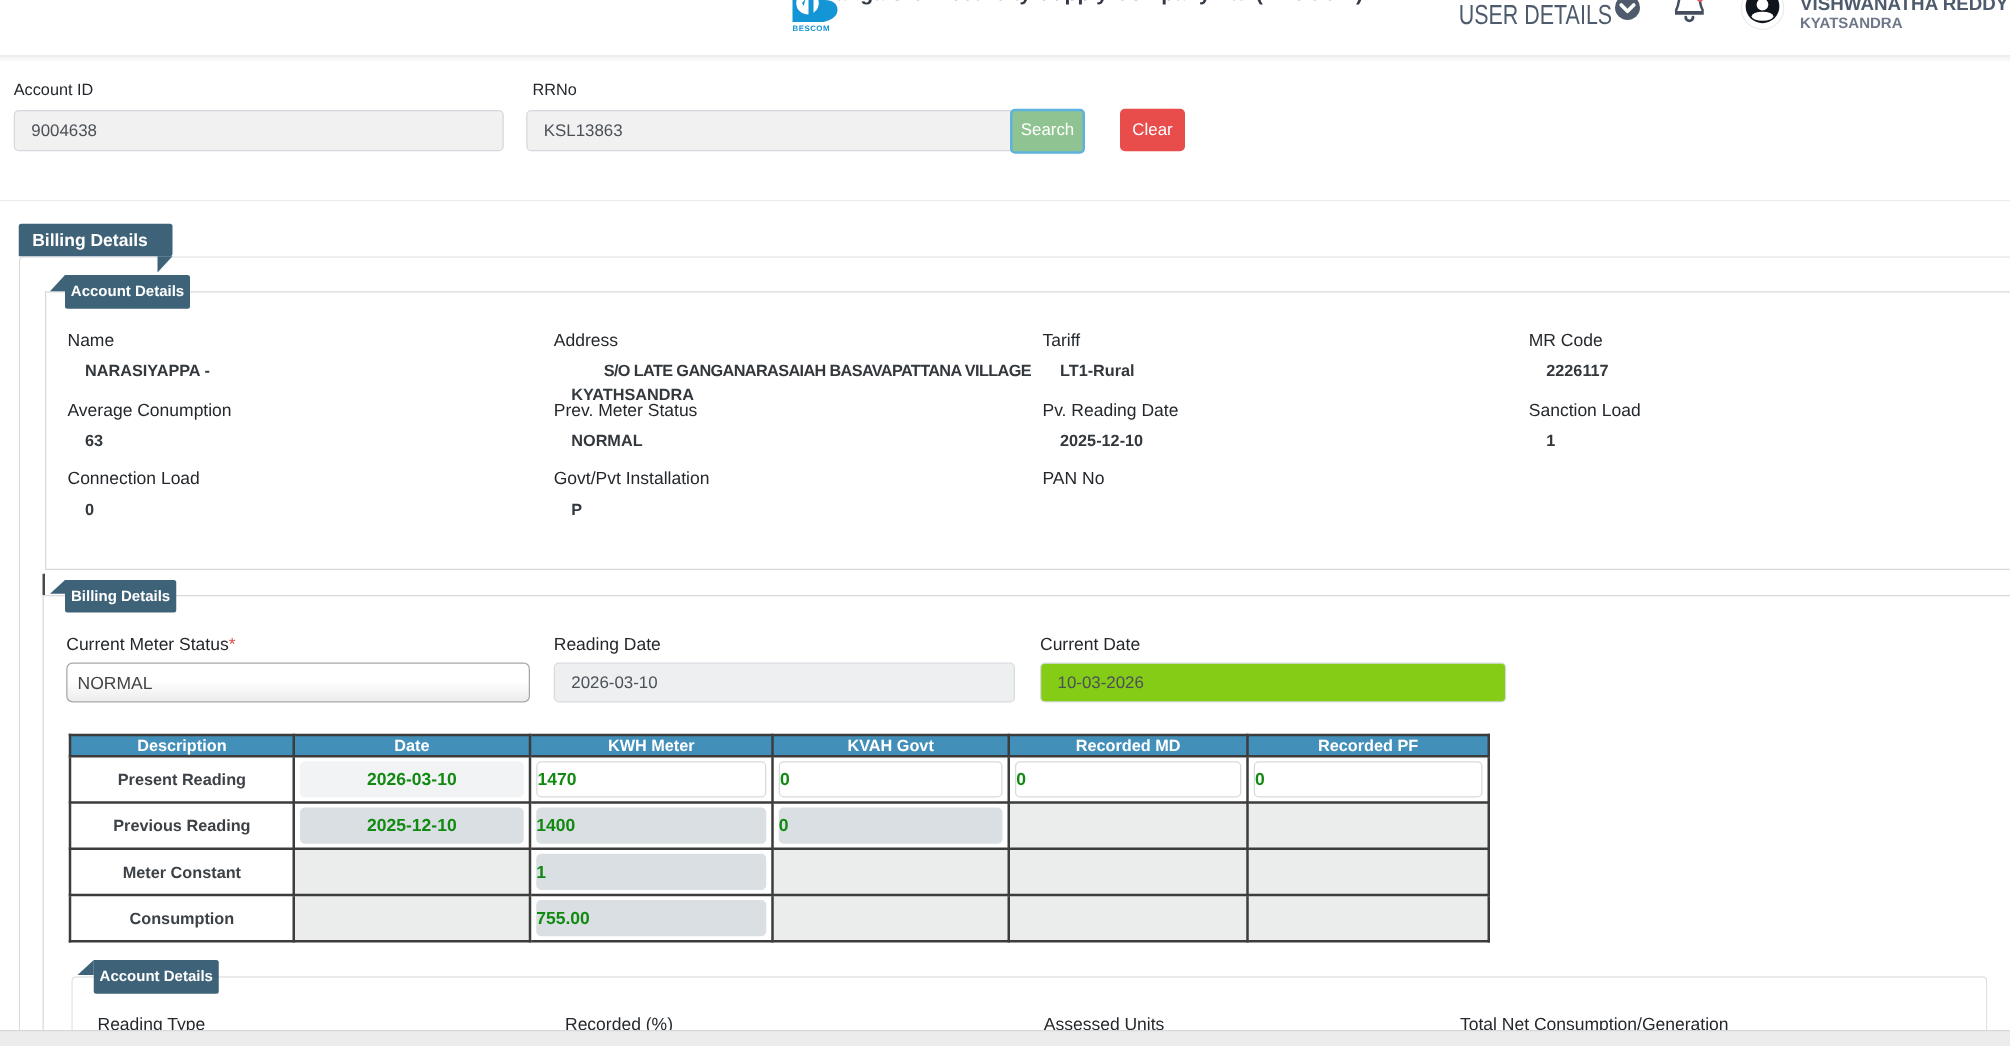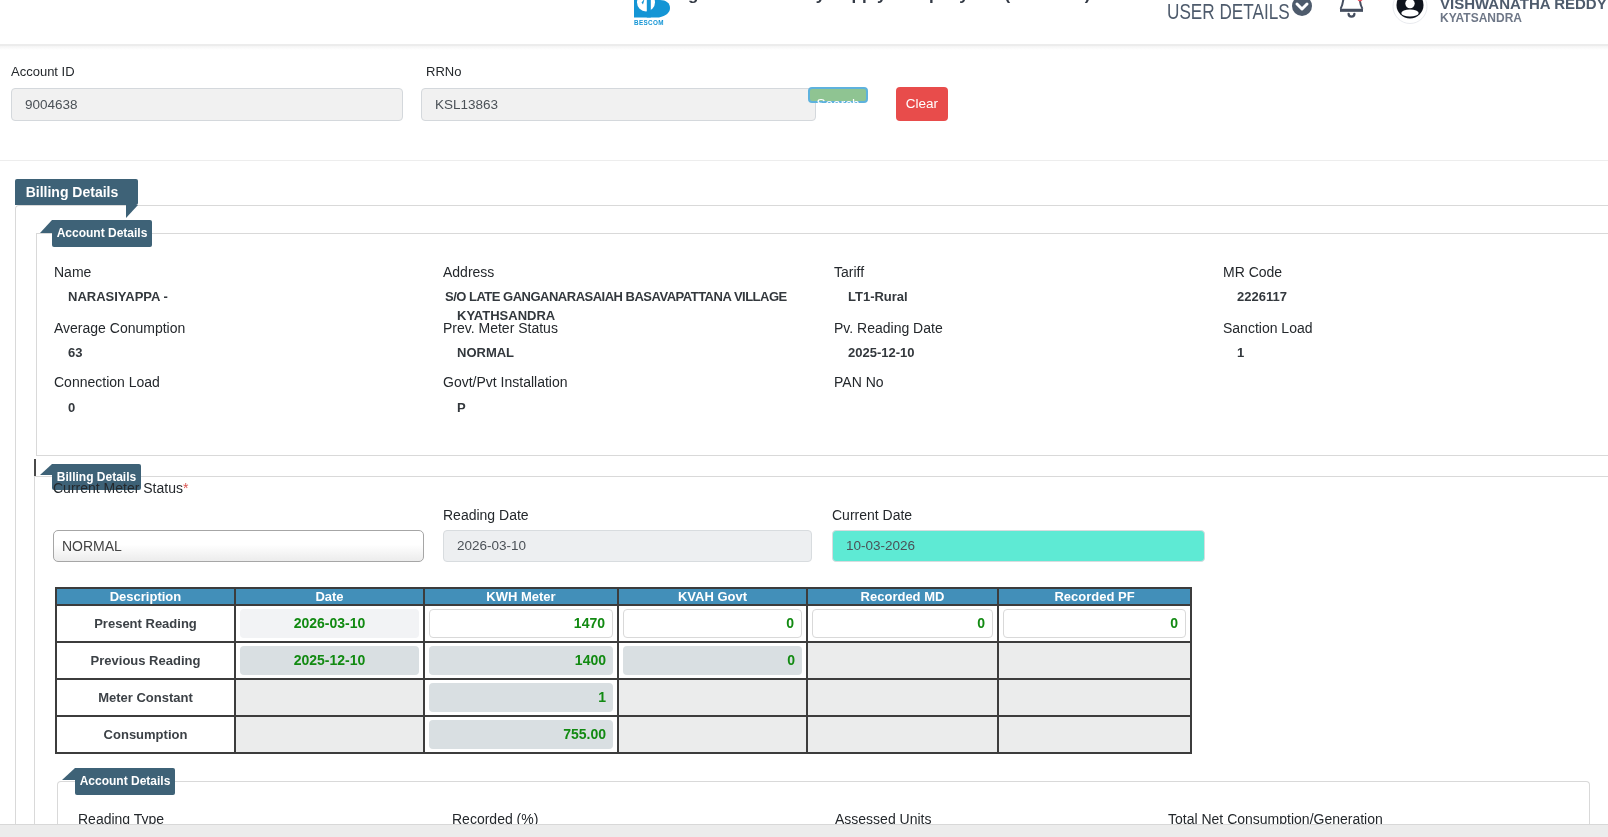--- a/index.html
+++ b/index.html
@@ -12,21 +12,21 @@
 #hdrshadow { left:0; top:45.5px; width:1608px; height:4px; background:linear-gradient(#f4f4f4,#ffffff); }
 #title { left:656px; top:-15px; font-size:17px; font-weight:bold; color:#333a45; white-space:nowrap; }
 #userdet { left:1167px; top:-1px; font-size:22px; color:#4e5b6c; white-space:nowrap; transform:scaleX(0.78); transform-origin:0 0; }
 #vname { left:1440px; top:-5px; font-size:15px; font-weight:bold; color:#4e5b6c; white-space:nowrap; }
 #kyat { left:1440px; top:11px; font-size:12px; font-weight:bold; color:#6e7787; }
 
 #band { left:0; top:50px; width:1608px; height:111px; background:#fff; border-bottom:1px solid #ededed; }
 .lbl { font-size:13px; color:#24282c; white-space:nowrap; }
 .inp { height:33px; background:#f1f1f1; border:1px solid #d4d8dc; border-radius:4px;
   font-size:13.5px; color:#4b5157; line-height:31px; padding-left:13px; }
-#btnSearch { left:808px; top:87px; width:60px; height:16px; background:#8fc492; border:2px solid #5eb2dd;
+#btnSearch { left:808px; top:87px; width:60px; height:36px; background:#8fc492; border:2px solid #5eb2dd;
   border-radius:4px; color:#fff; font-size:13.5px; text-align:center; line-height:30px; }
 #btnClear { left:896px; top:87px; width:52px; height:34px; background:#e84c4b; border:none;
   border-radius:4px; color:#fff; font-size:13.5px; text-align:center; line-height:34px; }
 
 .panel { border:1px solid #d9d9d9; }
 #p1 { left:15px; top:205px; width:1600px; height:640px; border-right:none; border-bottom:none; border-radius:4px 0 0 0; }
 #p2 { left:36px; top:233px; width:1580px; height:223px; border-right:none; }
 #p3 { left:34px; top:476px; width:1582px; height:360px; border-right:none; border-bottom:none; }
 #p4 { left:57px; top:781px; width:1533px; height:60px; border-bottom:none; border-radius:4px 4px 0 0; }
 #caret3 { left:34px; top:459px; width:2px; height:17px; background:#4a4a4a; }
@@ -38,21 +38,21 @@
 .fval { font-size:13px; font-weight:bold; color:#33383d; white-space:nowrap;padding-left:12px; }
 
 #tbl { left:55px; top:587px; }
 table { border-collapse:collapse; table-layout:fixed; }
 th, td { border:2px solid #3c3c3c; padding:0; }
 th { background:#428fb9; color:#fff; font-size:13px; font-weight:bold; height:15px; text-align:center; }
 td { height:37px; background:#fff; }
 .desc { font-size:13px; font-weight:bold; color:#3c4146; text-align:center; }
 .ibox { margin:3px 4px; height:29px; border-radius:4px; font-size:14px; font-weight:bold; color:#128a12; line-height:29px; }
 .ibox.ctr { text-align:center; }
-.ibox.rt { text-align:right; padding-right:7px; }
+.ibox.rt { text-align:left; padding-right:7px; }
 .bg-lt { background:#f2f3f5; }
 .bg-wh { background:#fff; border:1px solid #d9d9d9; line-height:27px; }
 .bg-gy { background:#d9dfe2; }
 td.em { background:#ebecec; }
 
 #bband { left:0; top:824px; width:1608px; height:13px; background:#ececec; border-top:1px solid #d8d8d8; }
 </style>
 </head>
 <body>
 <div id="page">
@@ -122,42 +122,42 @@
   <div class="fold-l" style="left:62px; top:768px; border-width:0 0 12px 13px; border-color:transparent transparent #3e6277 transparent;"></div>
   <div class="ribbon" style="left:75px; top:768px; width:100px; height:27px; font-size:12px; line-height:27px; white-space:nowrap; border-radius:0 2px 2px 2px;">Account Details</div>
 
   <div class="abs flbl" style="left:54px; top:264px;">Name</div>
   <div class="abs fval" style="left:56px; top:289px;">NARASIYAPPA -</div>
   <div class="abs flbl" style="left:54px; top:320px;">Average Conumption</div>
   <div class="abs fval" style="left:56px; top:345px;">63</div>
   <div class="abs flbl" style="left:54px; top:374px;">Connection Load</div>
   <div class="abs fval" style="left:56px; top:400px;">0</div>
   <div class="abs flbl" style="left:443px; top:264px;">Address</div>
-  <div class="abs fval" style="left:433px; top:289px; letter-spacing:-0.5px;">S/O LATE GANGANARASAIAH BASAVAPATTANA VILLAGE</div>
+  <div class="abs fval" style="left:471px; top:289px; letter-spacing:-0.5px;">S/O LATE GANGANARASAIAH BASAVAPATTANA VILLAGE</div>
   <div class="abs fval" style="left:445px; top:308px;">KYATHSANDRA</div>
   <div class="abs flbl" style="left:443px; top:320px;">Prev. Meter Status</div>
   <div class="abs fval" style="left:445px; top:345px;">NORMAL</div>
   <div class="abs flbl" style="left:443px; top:374px;">Govt/Pvt Installation</div>
   <div class="abs fval" style="left:445px; top:400px;">P</div>
   <div class="abs flbl" style="left:834px; top:264px;">Tariff</div>
   <div class="abs fval" style="left:836px; top:289px;">LT1-Rural</div>
   <div class="abs flbl" style="left:834px; top:320px;">Pv. Reading Date</div>
   <div class="abs fval" style="left:836px; top:345px;">2025-12-10</div>
   <div class="abs flbl" style="left:834px; top:374px;">PAN No</div>
   <div class="abs flbl" style="left:1223px; top:264px;">MR Code</div>
   <div class="abs fval" style="left:1225px; top:289px;">2226117</div>
   <div class="abs flbl" style="left:1223px; top:320px;">Sanction Load</div>
   <div class="abs fval" style="left:1225px; top:345px;">1</div>
 
-  <div class="abs flbl" style="left:53px; top:480px;">Current Meter Status<span style="color:#d9534f;">*</span></div>
+  <div class="abs flbl" style="left:53px; top:507px;">Current Meter Status<span style="color:#d9534f;">*</span></div>
   <div class="abs flbl" style="left:443px; top:507px;">Reading Date</div>
   <div class="abs flbl" style="left:832px; top:507px;">Current Date</div>
   <div class="abs" style="left:53px; top:530px; width:371px; height:32px; background:linear-gradient(#ffffff 45%, #ececec 100%); border:1px solid #a6a6a6; border-radius:5px; font-size:14px; color:#444; line-height:30px; padding-left:8px;">NORMAL</div>
   <div class="abs" style="left:443px; top:530px; width:369px; height:32px; background:#edeff1; border:1px solid #d8dcdf; border-radius:4px; font-size:13.5px; color:#4b5157; line-height:30px; padding-left:13px;">2026-03-10</div>
-  <div class="abs" style="left:832px; top:530px; width:373px; height:32px; background:#5eead4; border:1px solid #d8dcdf; border-radius:4px; font-size:13.5px; color:#4b5157; line-height:30px; padding-left:13px;">10-03-2026</div>
+  <div class="abs" style="left:832px; top:530px; width:373px; height:32px; background:#84cc16; border:1px solid #d8dcdf; border-radius:4px; font-size:13.5px; color:#4b5157; line-height:30px; padding-left:13px;">10-03-2026</div>
 
   <div class="abs" id="tbl">
     <table>
       <colgroup>
         <col style="width:179px">
           <col style="width:189px">
           <col style="width:194px">
         <col style="width:189px">
           <col style="width:191px">
           <col style="width:193px">

